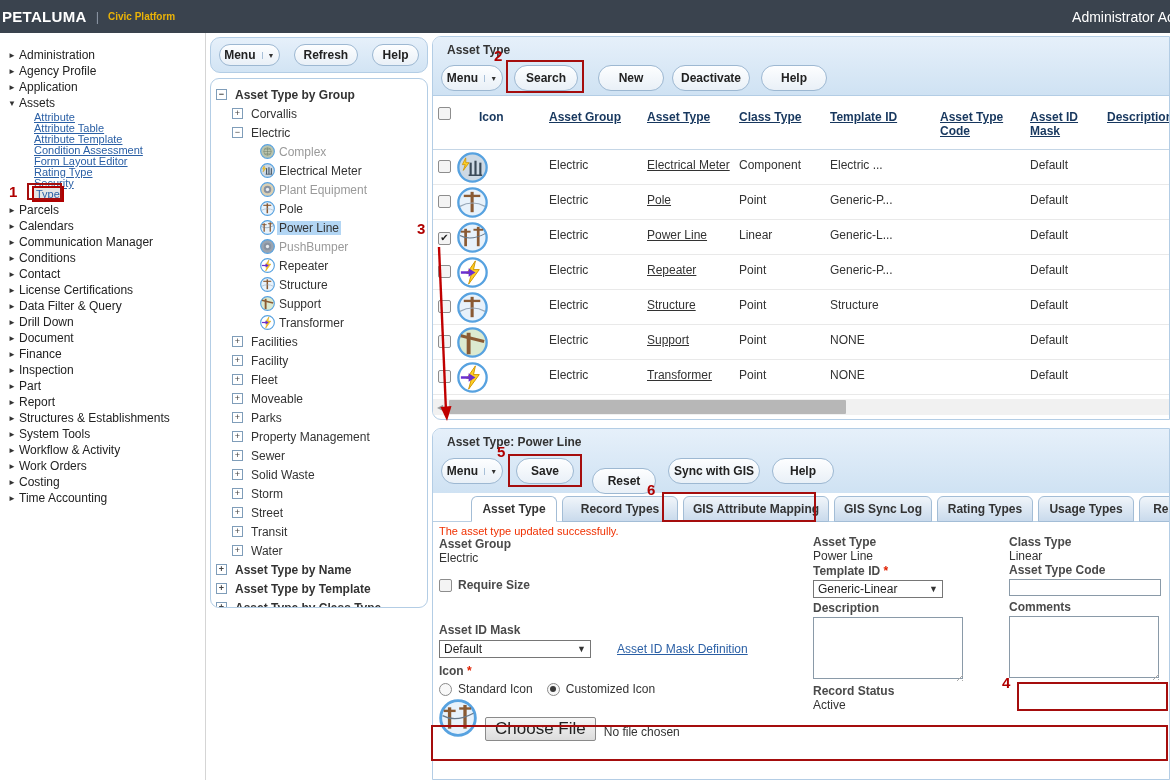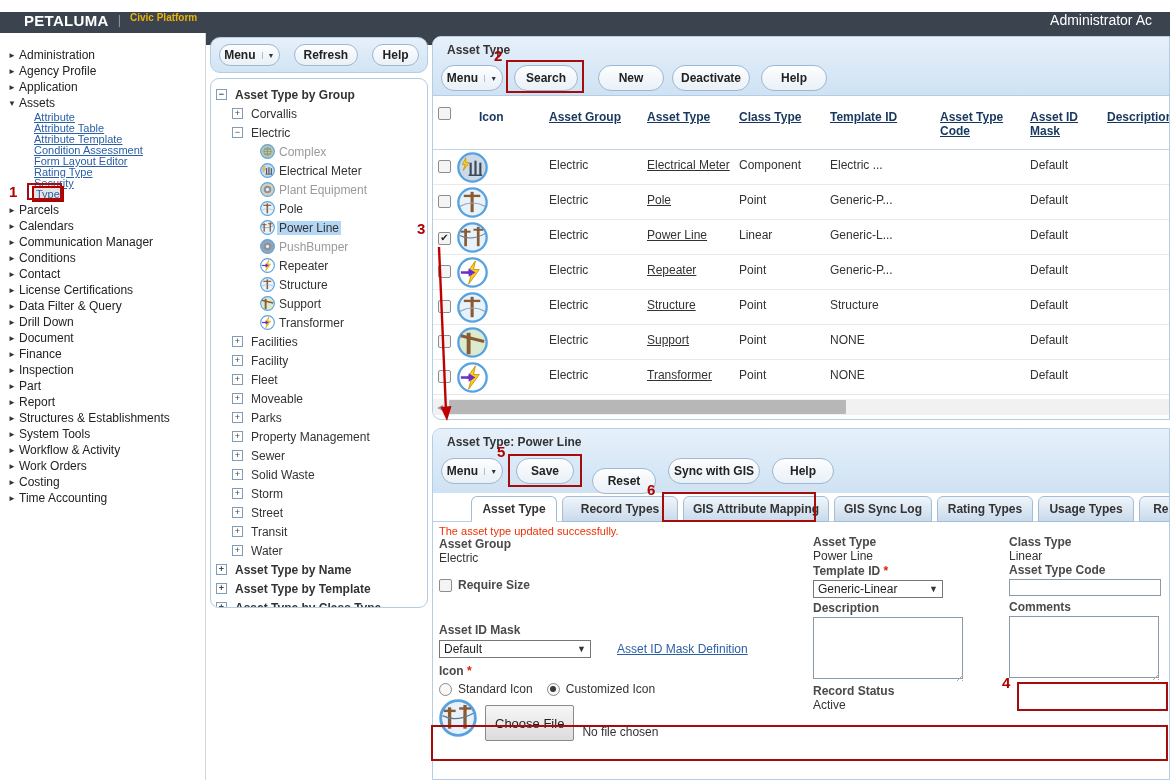--- a/index.html
+++ b/index.html
@@ -1,22 +1,22 @@
 <!DOCTYPE html>
 <html><head>
 <meta charset="utf-8">
 <style>
   * { margin:0; padding:0; box-sizing:border-box; }
   html,body { background:#fff; }
   body { font-family:"Liberation Sans", sans-serif; }
   .page { position:relative; width:1170px; height:780px; overflow:hidden; background:#fff; }
 
   
-  .topbar { position:absolute; left:0; top:12px; width:1170px; height:33px; background:#3a434e;
-            display:flex; align-items:flex-start; padding:0 24px; }
+  .topbar { position:absolute; left:0; top:0; width:1170px; height:33px; background:#3a434e;
+            display:flex; align-items:center; padding:0 2px; }
   .brand { color:#fff; font-weight:bold; font-size:15px; letter-spacing:.3px; }
   .tb-divider { color:#8a94a2; margin:0 9px; font-size:13px; }
   .product { color:#eab308; font-weight:bold; font-size:10px; }
   .tb-right { margin-left:auto; color:#fff; font-weight:normal; font-size:14px; white-space:nowrap; margin-right:-6px; }
 
   
   .sidebar { position:absolute; left:0; top:33px; width:206px; height:747px; background:#fff;
              border-right:1px solid #d5d5d5; padding:14px 0 0 8px; overflow:hidden; }
   .sb-cat { display:flex; align-items:center; height:16px; font-size:12px; color:#222; cursor:default; white-space:nowrap; }
   .sb-arrow { font-size:8px; color:#333; width:11px; display:inline-block; }
@@ -87,22 +87,22 @@
   .tinput { height:17px; border:1px solid #8a9aa8; background:#fff; font-size:12px; padding:0 3px; width:152px; font-family:"Liberation Sans",sans-serif; }
   .ta-wrap { position:relative; }
   .ta-wrap::after { content:""; position:absolute; right:2px; bottom:2px; width:9px; height:9px;
                     background:repeating-linear-gradient(135deg,#a9a9a9 0 1px,transparent 1px 4px);
                     clip-path:polygon(100% 0,100% 100%,0 100%); }
   textarea { width:150px; height:62px; border:1px solid #8a9aa8; resize:none; font-family:"Liberation Sans",sans-serif; font-size:12px; }
   .radio { width:13px; height:13px; border:1px solid #8a8a8a; border-radius:50%; background:#f8f8f8; display:inline-flex;
            align-items:center; justify-content:center; flex:none; }
   .radio.on::after { content:""; width:6px; height:6px; border-radius:50%; background:#3a3a3a; }
   .link { color:#2a5fa5; text-decoration:underline; font-size:12px; }
-  .choosefile { display:inline-flex; align-items:center; justify-content:center; height:36px; padding:8px 9px;
-                border:1px solid #8a8a8a; background:linear-gradient(#f7f7f7,#dcdcdc); font-size:13px; color:#222; border-radius:2px; }
+  .choosefile { display:inline-flex; align-items:center; justify-content:center; height:24px; padding:8px 9px;
+                border:1px solid #8a8a8a; background:linear-gradient(#f7f7f7,#dcdcdc); font-size:17px; color:#222; border-radius:2px; }
   .cbrow { display:flex; align-items:center; gap:6px; }
 
   
   .redbox { position:absolute; border:2px solid #a50d0d; z-index:9; pointer-events:none; }
   .anum { position:absolute; color:#b00000; font-weight:bold; font-size:15px; z-index:10; }
   .arrow-svg { position:absolute; z-index:9; pointer-events:none; }
 </style>
 </head>
 <body>
 

